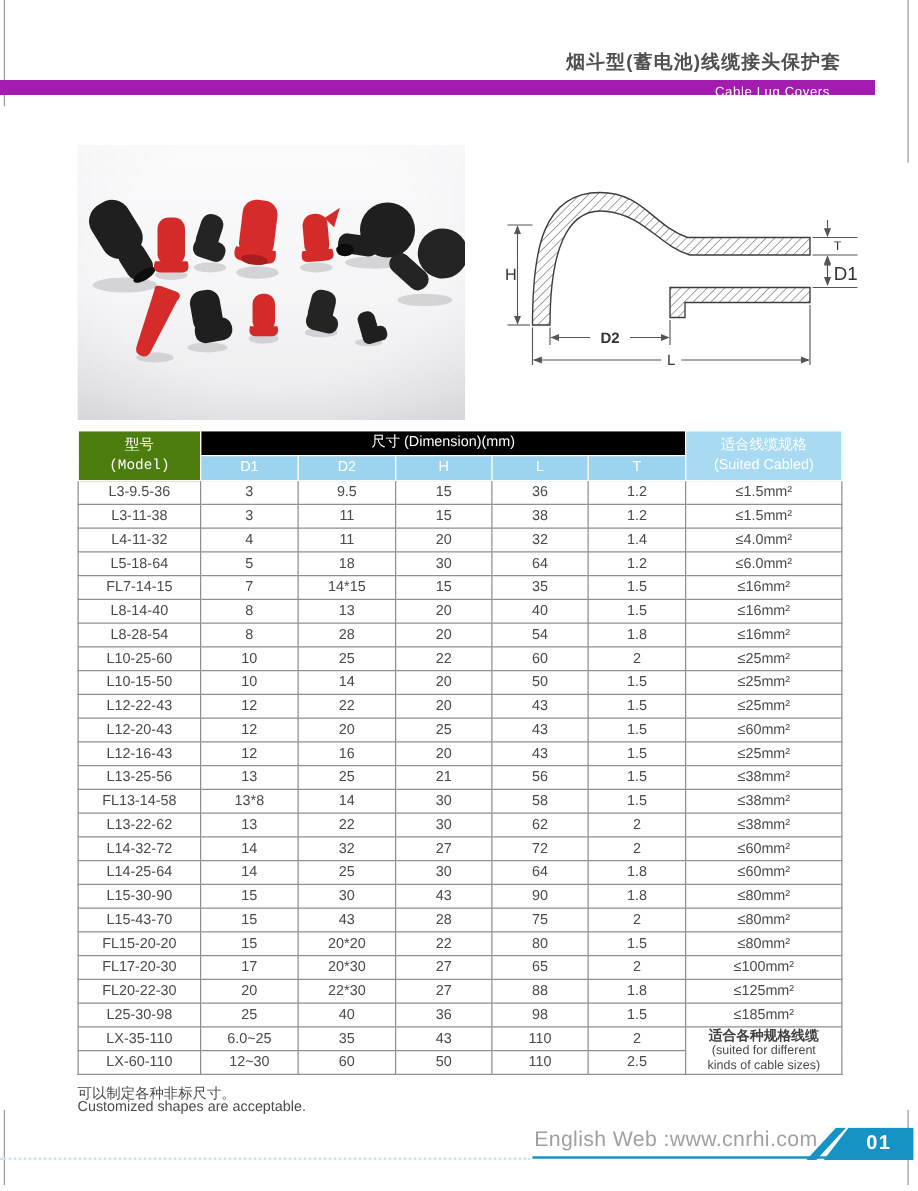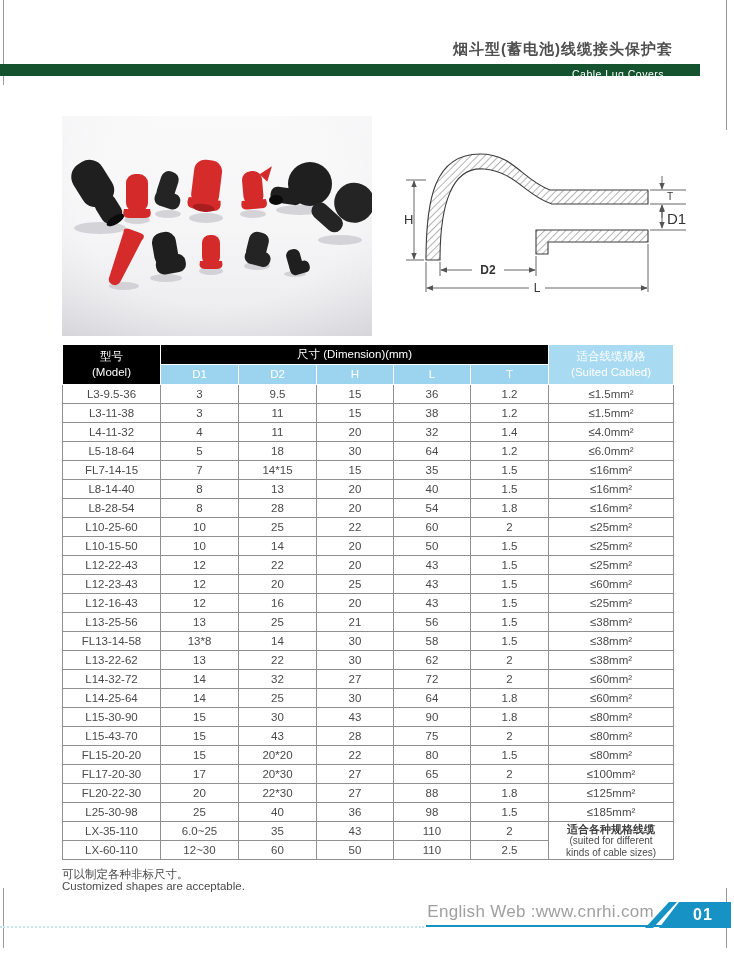--- a/index.html
+++ b/index.html
@@ -62,21 +62,21 @@
 <body>
 
 <div class="page">
 
   <div class="mline ml-top-left"></div>
   <div class="mline ml-top-right"></div>
   <div class="mline ml-bot-left"></div>
   <div class="mline ml-bot-right"></div>
 
   <div class="title-cn">烟斗型(蓄电池)线缆接头保护套</div>
-  <div class="accent-bar" style="background: #14532d;">
+  <div class="accent-bar" style="background: #a21caf;">
     <span>Cable Lug Covers</span>
   </div>
 
   <div class="photo">
     <svg width="310" height="220" viewBox="0 0 310 220">
       <defs>
         <linearGradient id="pbg" x1="0" y1="0" x2="0" y2="1">
           <stop offset="0" stop-color="#f4f4f6"></stop>
           <stop offset="0.55" stop-color="#e9e9ec"></stop>
           <stop offset="1" stop-color="#d3d3d8"></stop>
@@ -211,21 +211,21 @@
       <col style="width:98px">
         <col style="width:78px">
         <col style="width:78px">
       <col style="width:77px">
         <col style="width:77px">
         <col style="width:78px">
       <col style="width:125px">
     </colgroup>
     <thead>
       <tr>
-        <th rowspan="2" class="hdr-big" style="background: #000000;">
+        <th rowspan="2" class="hdr-big" style="background: #4d7c0f; font-family: Liberation Mono, monospace;">
           <div>型号</div>
           <div>(Model)</div>
         </th>
         <th colspan="5" class="hdr-band" style="background: #000000;">尺寸 (Dimension)(mm)</th>
         <th rowspan="2" class="hdr-big" style="background: rgb(168, 218, 241);">
           <div>适合线缆规格</div>
           <div>(Suited Cabled)</div>
         </th>
       </tr>
       <tr>
@@ -321,21 +321,21 @@
         <tr>
           <td>L12-22-43</td>
           <td>12</td>
           <td>22</td>
           <td>20</td>
           <td>43</td>
           <td>1.5</td>
           <td>≤25mm²</td>
         </tr>
         <tr>
-          <td>L12-23-43</td>
+          <td>L12-20-43</td>
           <td>12</td>
           <td>20</td>
           <td>25</td>
           <td>43</td>
           <td>1.5</td>
           <td>≤60mm²</td>
         </tr>
         <tr>
           <td>L12-16-43</td>
           <td>12</td>

